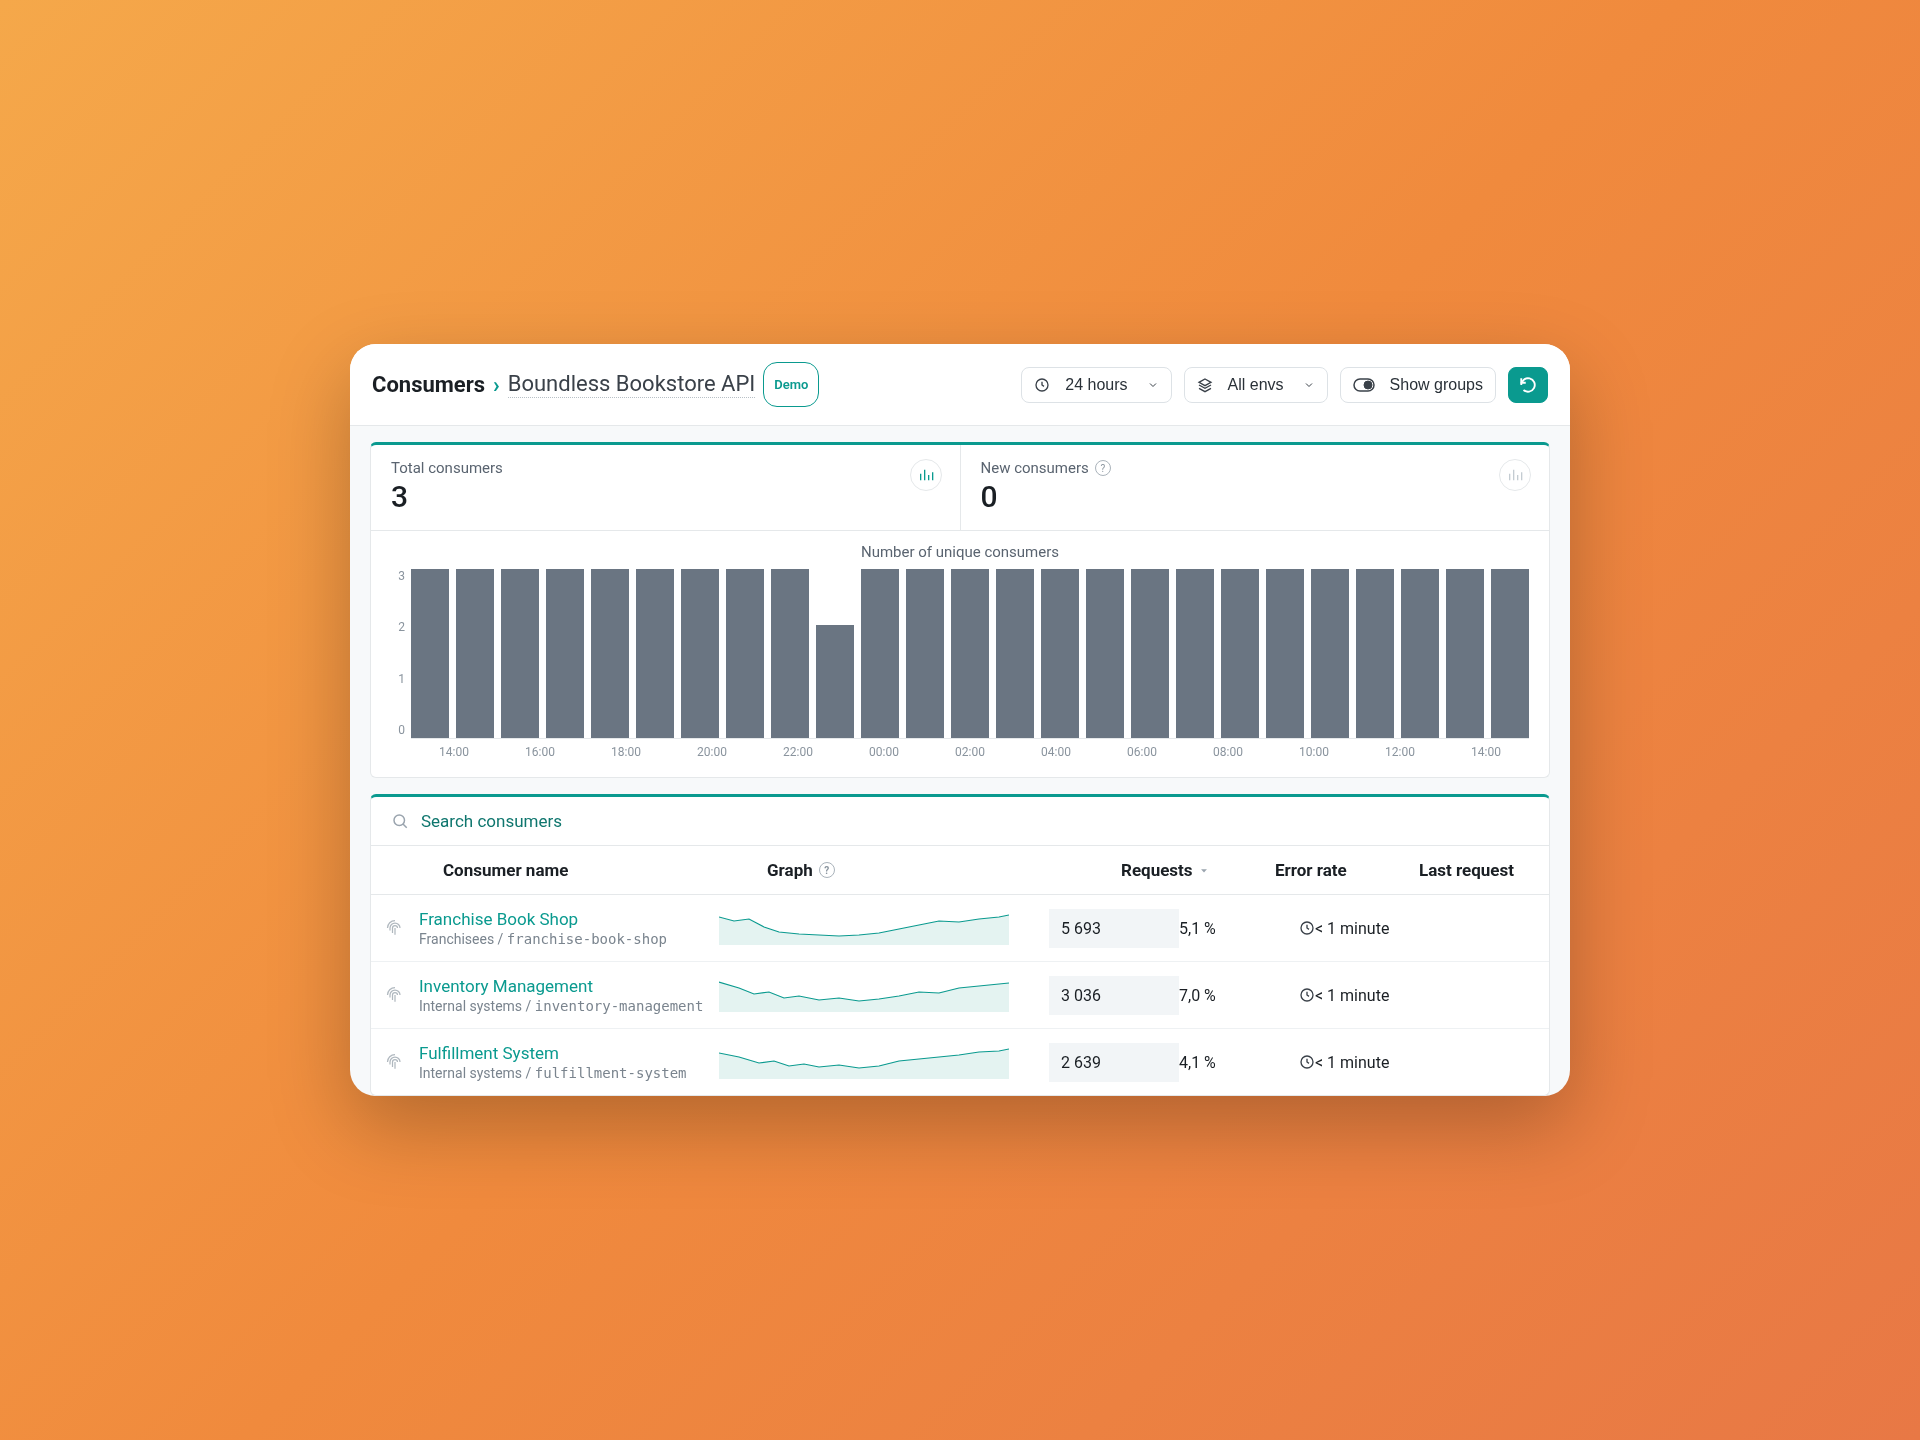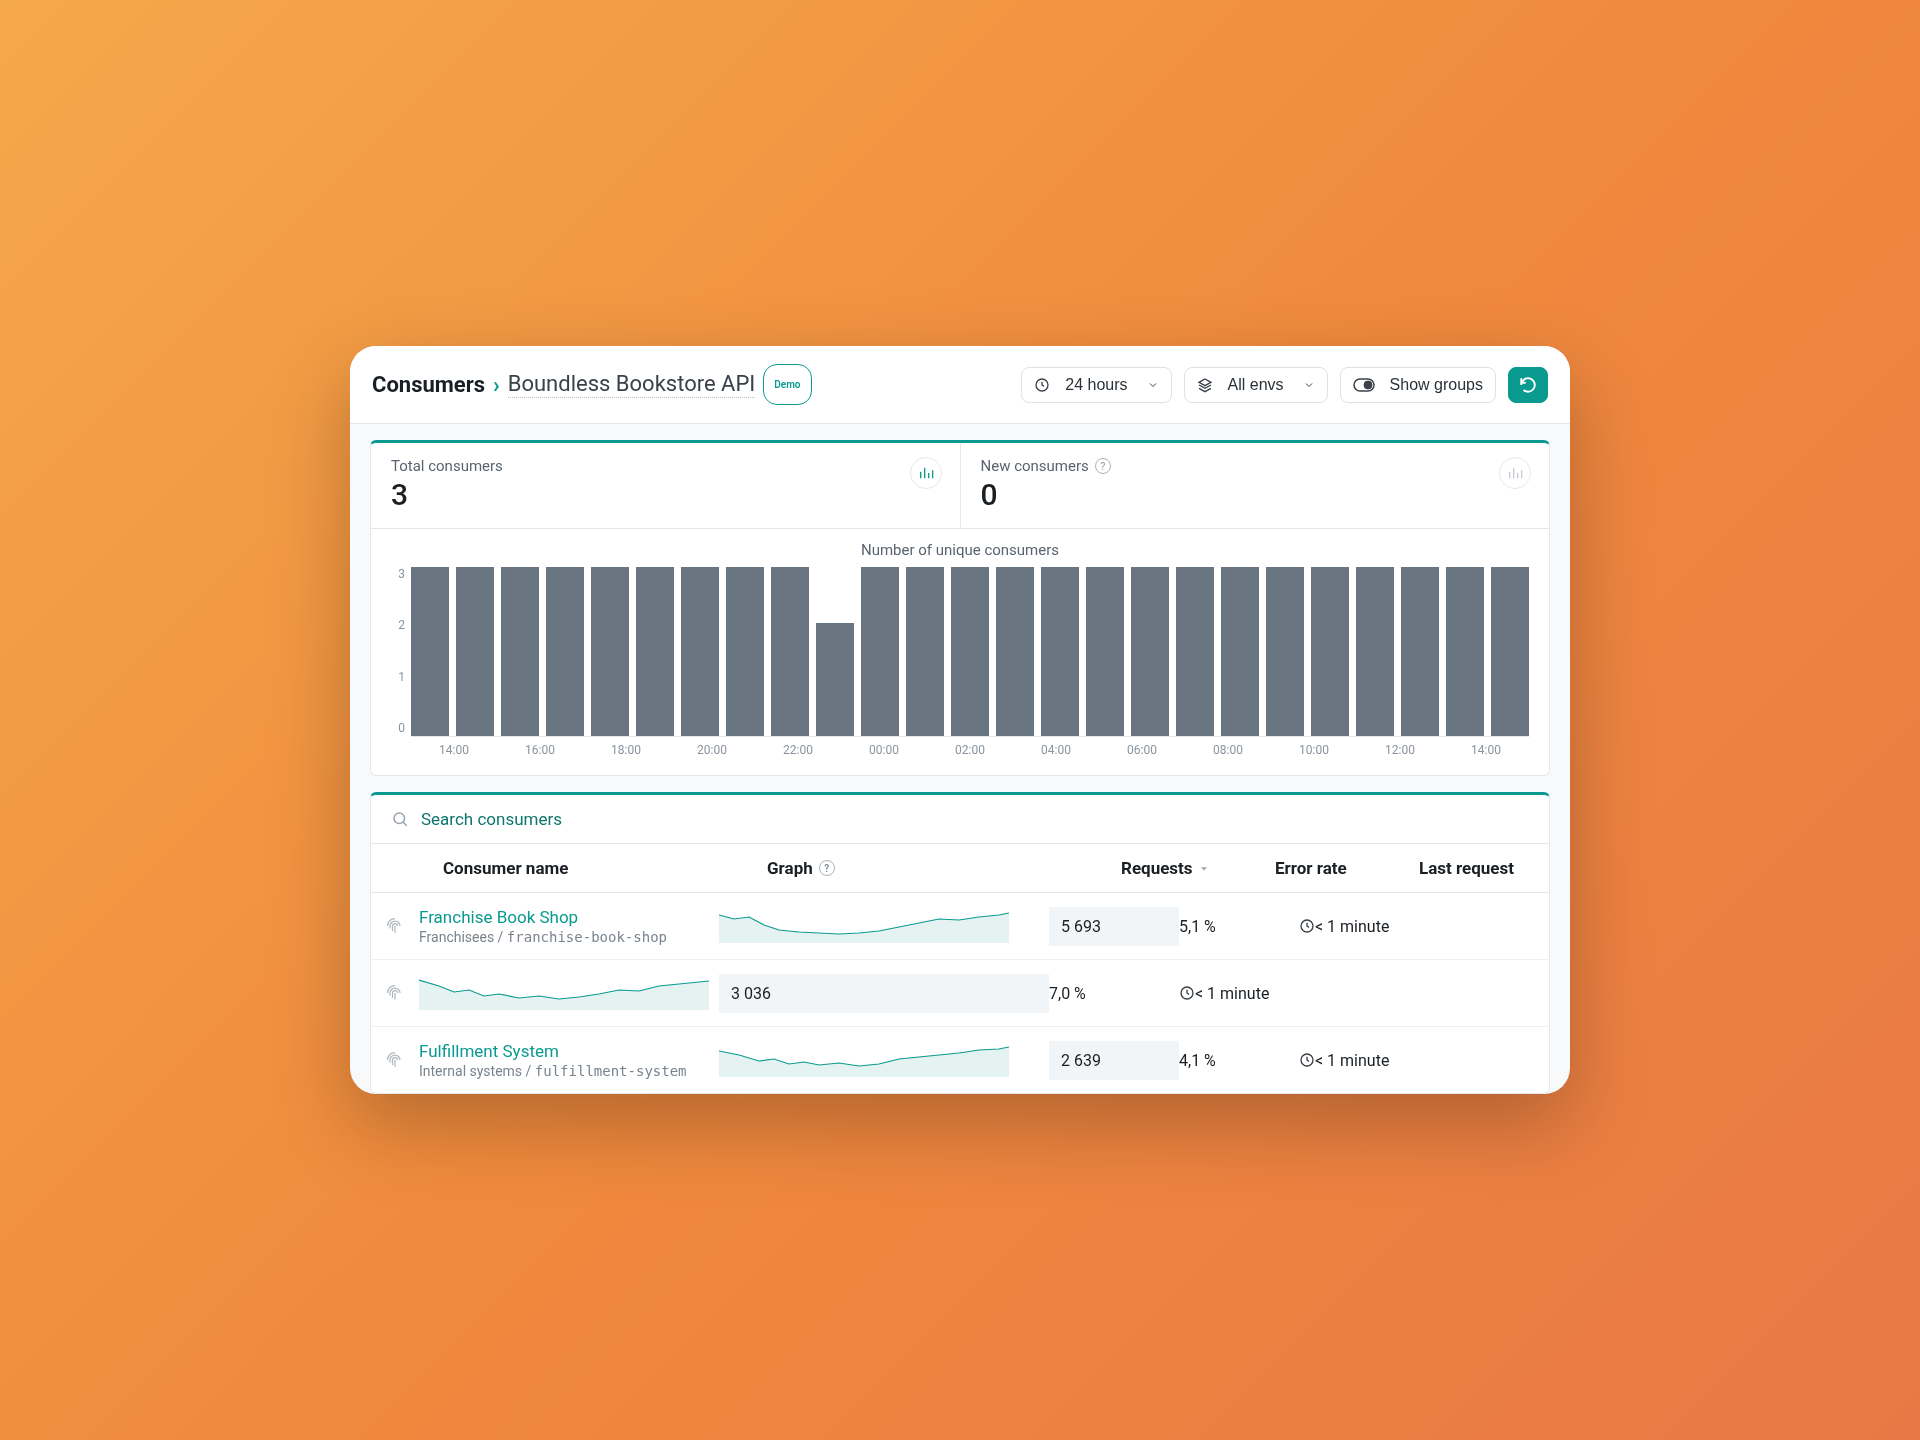--- a/index.html
+++ b/index.html
@@ -35,21 +35,21 @@
     flex: 1;
   }
   .breadcrumb .root { font-weight: 700; color: #1a1f24; }
   .breadcrumb .chev { color: #0a9a8f; font-weight: 700; }
   .breadcrumb .api { color: #3a4149; border-bottom: 1px dotted #b8c0c6; padding-bottom: 1px; }
   .demo-badge {
     border: 1.5px solid #0a9a8f;
     color: #0a9a8f;
     border-radius: 14px;
     padding: 14px 10px;
-    font-size: 10px;
+    font-size: 13px;
     font-weight: 600;
   }
   .btn {
     display: inline-flex;
     align-items: center;
     gap: 15px;
     border: 1px solid #dde2e6;
     background: #fff;
     border-radius: 8px;
     padding: 8px 12px;
@@ -371,20 +371,24 @@
     <div class="row-icon">
       <svg width="20" height="20" viewBox="0 0 24 24" fill="none" stroke="#b0b8bf" stroke-width="1.5">
                 <path d="M12 3a9 9 0 0 0-9 9"></path>
                 <path d="M12 6a6 6 0 0 0-6 6v3"></path>
                 <path d="M12 9a3 3 0 0 0-3 3v6"></path>
                 <path d="M12 12v8"></path>
                 <path d="M15 12a3 3 0 0 0-3-3"></path>
                 <path d="M18 12a6 6 0 0 0-6-6"></path>
               </svg>
     </div>
+    <div class="consumer-name">
+      <a href="#">Inventory Management</a>
+      <div class="consumer-sub">Internal systems / <span class="slug">inventory-management</span></div>
+    </div>
     <div>
       <svg class="sparkline" viewBox="0 0 290 38" preserveAspectRatio="none">
         <path d="M0,8 L20,14 L35,20 L50,18 L65,24 L80,22 L100,26 L120,24 L140,27 L160,25 L180,22 L200,18 L220,19 L240,14 L260,12 L280,10 L290,9 L290,38 L0,38 Z" fill="#e4f3f1"></path>
         <path d="M0,8 L20,14 L35,20 L50,18 L65,24 L80,22 L100,26 L120,24 L140,27 L160,25 L180,22 L200,18 L220,19 L240,14 L260,12 L280,10 L290,9" fill="none" stroke="#0a9a8f" stroke-width="1.2"></path>
       </svg>
     </div>
     <div class="requests">3 036</div>
     <div class="error-rate">7,0  %</div>
     <div class="last-req">
       <svg width="16" height="16" viewBox="0 0 24 24" fill="none" stroke="#3a4149" stroke-width="2">

